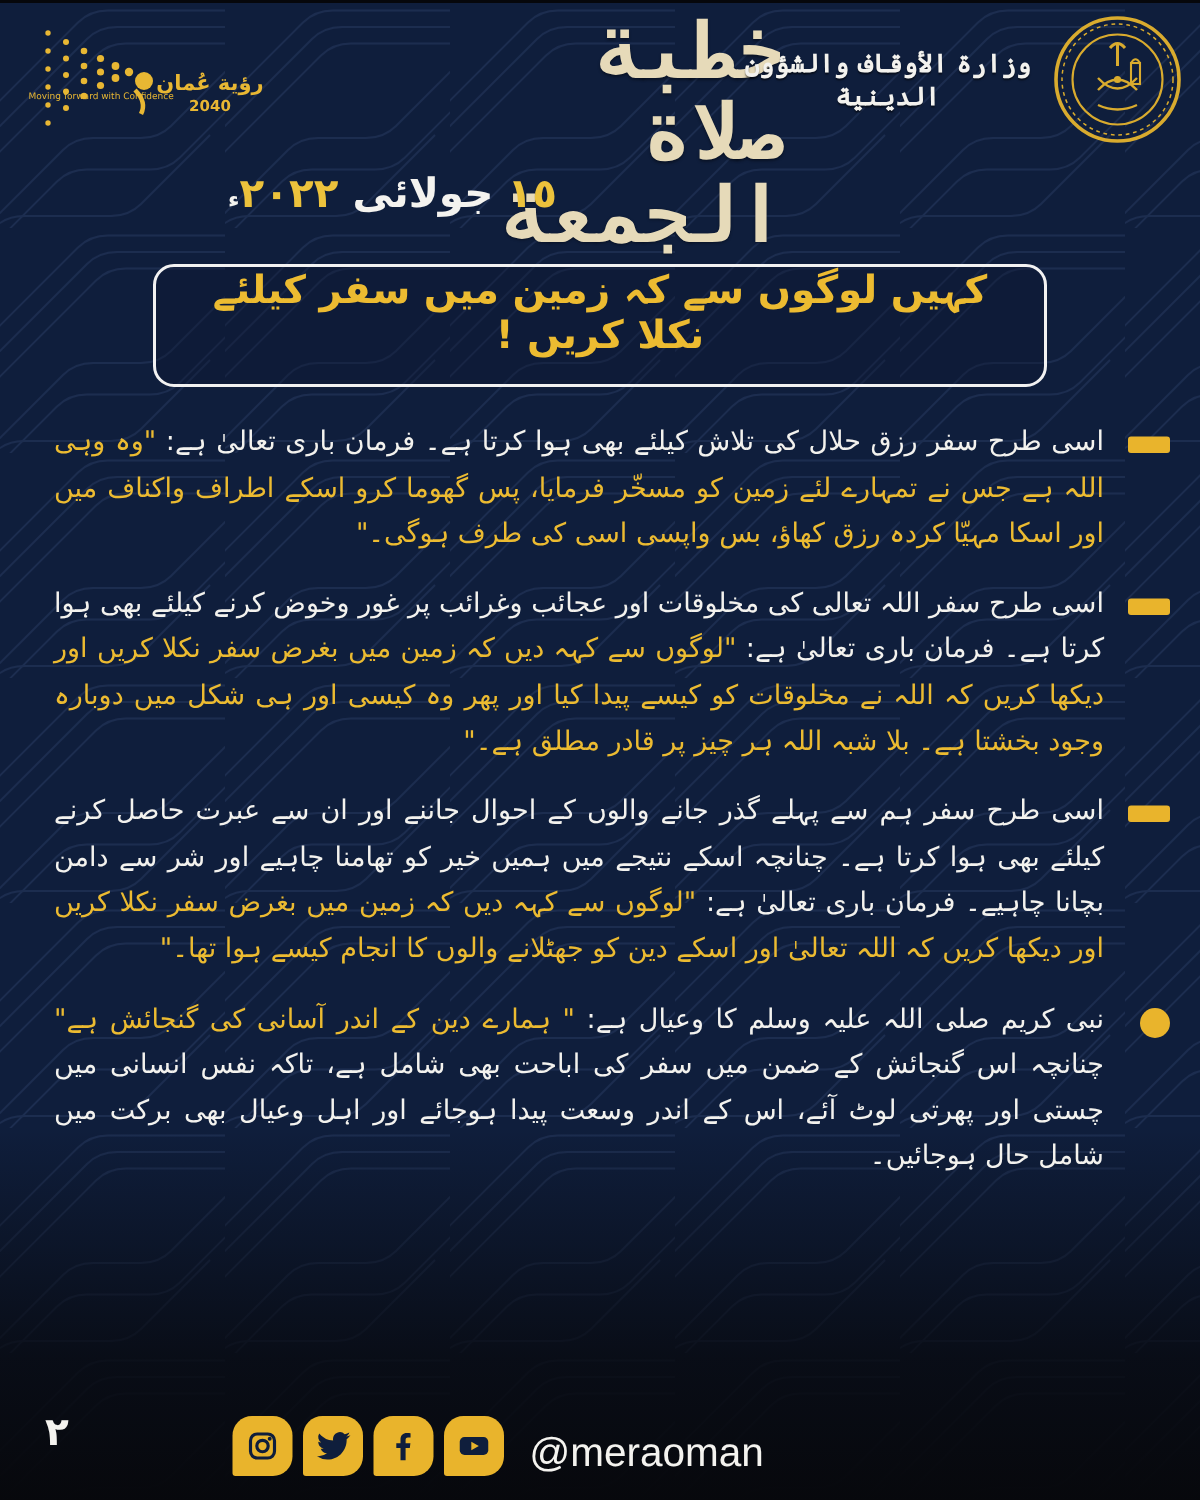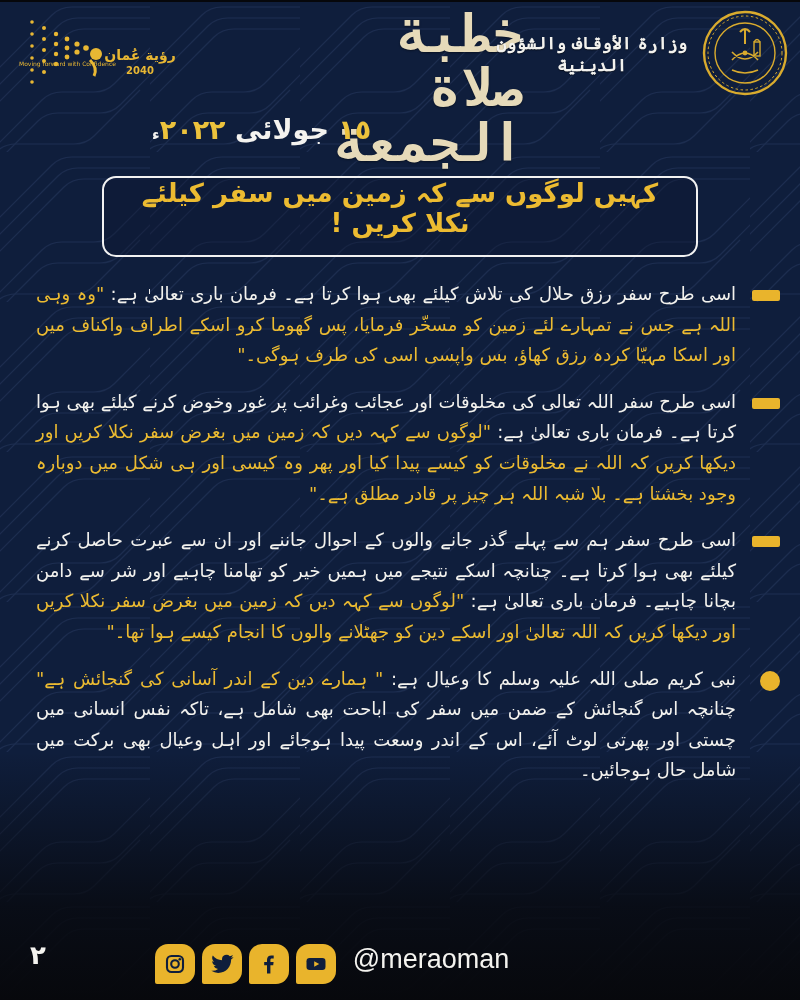--- a/index.html
+++ b/index.html
@@ -68,21 +68,21 @@
   }
 
   
   .footer { position:absolute; left:0; bottom:0; width:800px; height:80px; z-index:3; }
   .page-number {
     position:absolute; left:30px; bottom:32px;
     color:#f4f3ef; font-size:26px; font-weight:bold;
   }
   .social-row {
     position:absolute; left:0; bottom:18px; width:664px;
-    display:flex; align-items:flex-start; justify-content:center; gap:7px;
+    display:flex; align-items:flex-end; justify-content:center; gap:7px;
   }
   .social-tile {
     width:40px; height:40px; background:#e9b42c;
     border-radius:13px 13px 13px 2px;
     display:flex; align-items:center; justify-content:center;
     cursor:pointer;
   }
   .social-handle {
     margin-left:10px; color:#f4f3ef; font-size:27px;
     font-family:"Liberation Sans", sans-serif;

